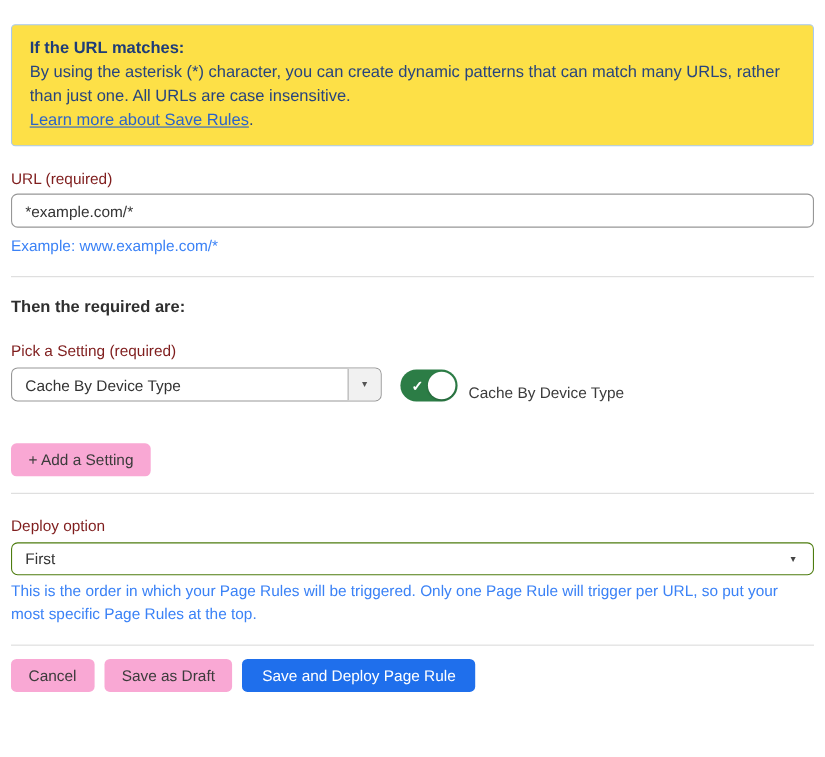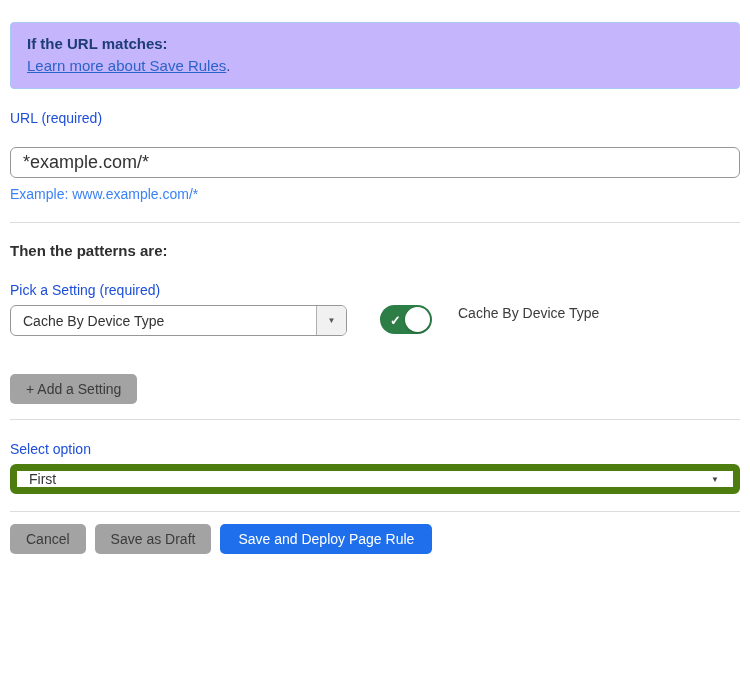--- a/index.html
+++ b/index.html
@@ -16,53 +16,53 @@
   h1.page-title {
     font-size: 20px;
     line-height: 24px;
     font-weight: bold;
     color: #2f2f2f;
     letter-spacing: 0.1px;
   }
 
   .info-box {
     margin-top: 14px;
-    background: #c4b5fd;
+    background: #fde047;
     border: 1px solid #a7c9f2;
     border-radius: 4px;
     padding: 10px 16px 11px 16px;
     font-size: 15px;
     line-height: 22px;
     color: #24407a;
   }
   .info-box .info-heading { font-weight: bold; color: #1e3c78; }
   .info-box .info-body { color: #27447e; }
   .info-box a.info-link {
     color: #2b63c9;
     text-decoration: underline;
     cursor: pointer;
   }
   .info-box .info-link-suffix { color: #27447e; }
 
   .field-label {
     margin-top: 21px;
     font-size: 14px;
     line-height: 16px;
-    color: #1d4ed8;
+    color: #7f1d1d;
   }
 
   .text-input {
-    margin-top: 21px;
+    margin-top: 6px;
     width: 100%;
     height: 31px;
     border: 1px solid #979797;
     border-radius: 6px;
     padding: 0 12px;
     font-family: "Liberation Sans", sans-serif;
-    font-size: 18px;
+    font-size: 14px;
     color: #333333;
     background: #ffffff;
     outline: none;
   }
 
   .helper-text {
     margin-top: 6px;
     font-size: 14px;
     line-height: 21px;
     color: #3b82f6;
@@ -84,22 +84,21 @@
     color: #2f2f2f;
   }
   .settings-heading { margin-top: 19px; }
   .order-heading { margin-top: 20px; }
   .settings-label { margin-top: 22px; }
   .order-label { margin-top: 21px; }
 
   .setting-row {
     margin-top: 7px;
     display: flex;
-    align-items: flex-start;
-    gap: 16px;
+    align-items: flex-end;
   }
 
   .split-select {
     width: 337px;
     height: 31px;
     border: 1px solid #979797;
     border-radius: 6px;
     background: #ffffff;
     display: flex;
     align-items: stretch;
@@ -167,35 +166,35 @@
     justify-content: center;
     height: 30px;
     border: none;
     border-radius: 5px;
     font-family: "Liberation Sans", sans-serif;
     font-size: 14px;
     cursor: pointer;
     padding: 0 16px;
   }
   .btn-gray {
-    background: #a3a3a3;
+    background: #f9a8d4;
     color: #3b3b3b;
   }
   .btn-primary {
     background: #1f6fec;
     color: #ffffff;
     padding: 0 18px;
   }
   .add-setting-btn { margin-top: 38px; }
 
   .full-select {
     margin-top: 7px;
     width: 100%;
     height: 30px;
-    border: 7px solid #4d7c0f;
+    border: 1px solid #4d7c0f;
     border-radius: 6px;
     background: #ffffff;
     display: flex;
     align-items: center;
     padding: 0 14px 0 12px;
     font-size: 14px;
     color: #333333;
     cursor: pointer;
   }
   .full-select .select-text { flex: 1; }
@@ -210,57 +209,59 @@
   }
 </style>
 </head>
 <body>
 
 <div class="container">
 
 
   <div class="info-box">
     <div class="info-heading">If the URL matches:</div>
+    <div class="info-body">By using the asterisk (*) character, you can create dynamic patterns that can match many URLs, rather than just one. All URLs are case insensitive.</div>
     <div><a class="info-link">Learn more about Save Rules</a><span class="info-link-suffix">.</span></div>
   </div>
 
   <div class="field-label">URL (required)</div>
   <input type="text" class="text-input" value="*example.com/*" style="">
   <div class="helper-text">Example: www.example.com/*</div>
 
   <hr class="divider divider-1">
 
-  <div class="section-heading settings-heading">Then the patterns are:</div>
+  <div class="section-heading settings-heading">Then the required are:</div>
 
   <div class="field-label settings-label">Pick a Setting (required)</div>
 
   <div class="setting-row">
     <div class="split-select">
       <div class="select-value">Cache By Device Type</div>
       <div class="select-caret-box">▼</div>
     </div>
     <div class="toggle">
       <span class="toggle-check">✓</span>
       <span class="toggle-knob"></span>
     </div>
     <div class="toggle-label">Cache By Device Type</div>
   </div>
 
   <button class="btn btn-gray add-setting-btn">+ Add a Setting</button>
 
   <hr class="divider divider-2">
 
 
-  <div class="field-label order-label">Select option</div>
+  <div class="field-label order-label">Deploy option</div>
 
   <div class="full-select">
     <span class="select-text">First</span>
     <span class="caret">▼</span>
   </div>
 
+  <div class="helper-text order-helper">This is the order in which your Page Rules will be triggered. Only one Page Rule will trigger per URL, so put your most specific Page Rules at the top.</div>
 
   <hr class="divider divider-3">
 
   <div class="footer-actions">
     <button class="btn btn-gray">Cancel</button>
     <button class="btn btn-gray">Save as Draft</button>
     <button class="btn btn-primary">Save and Deploy Page Rule</button>
   </div>
 
 </div>

